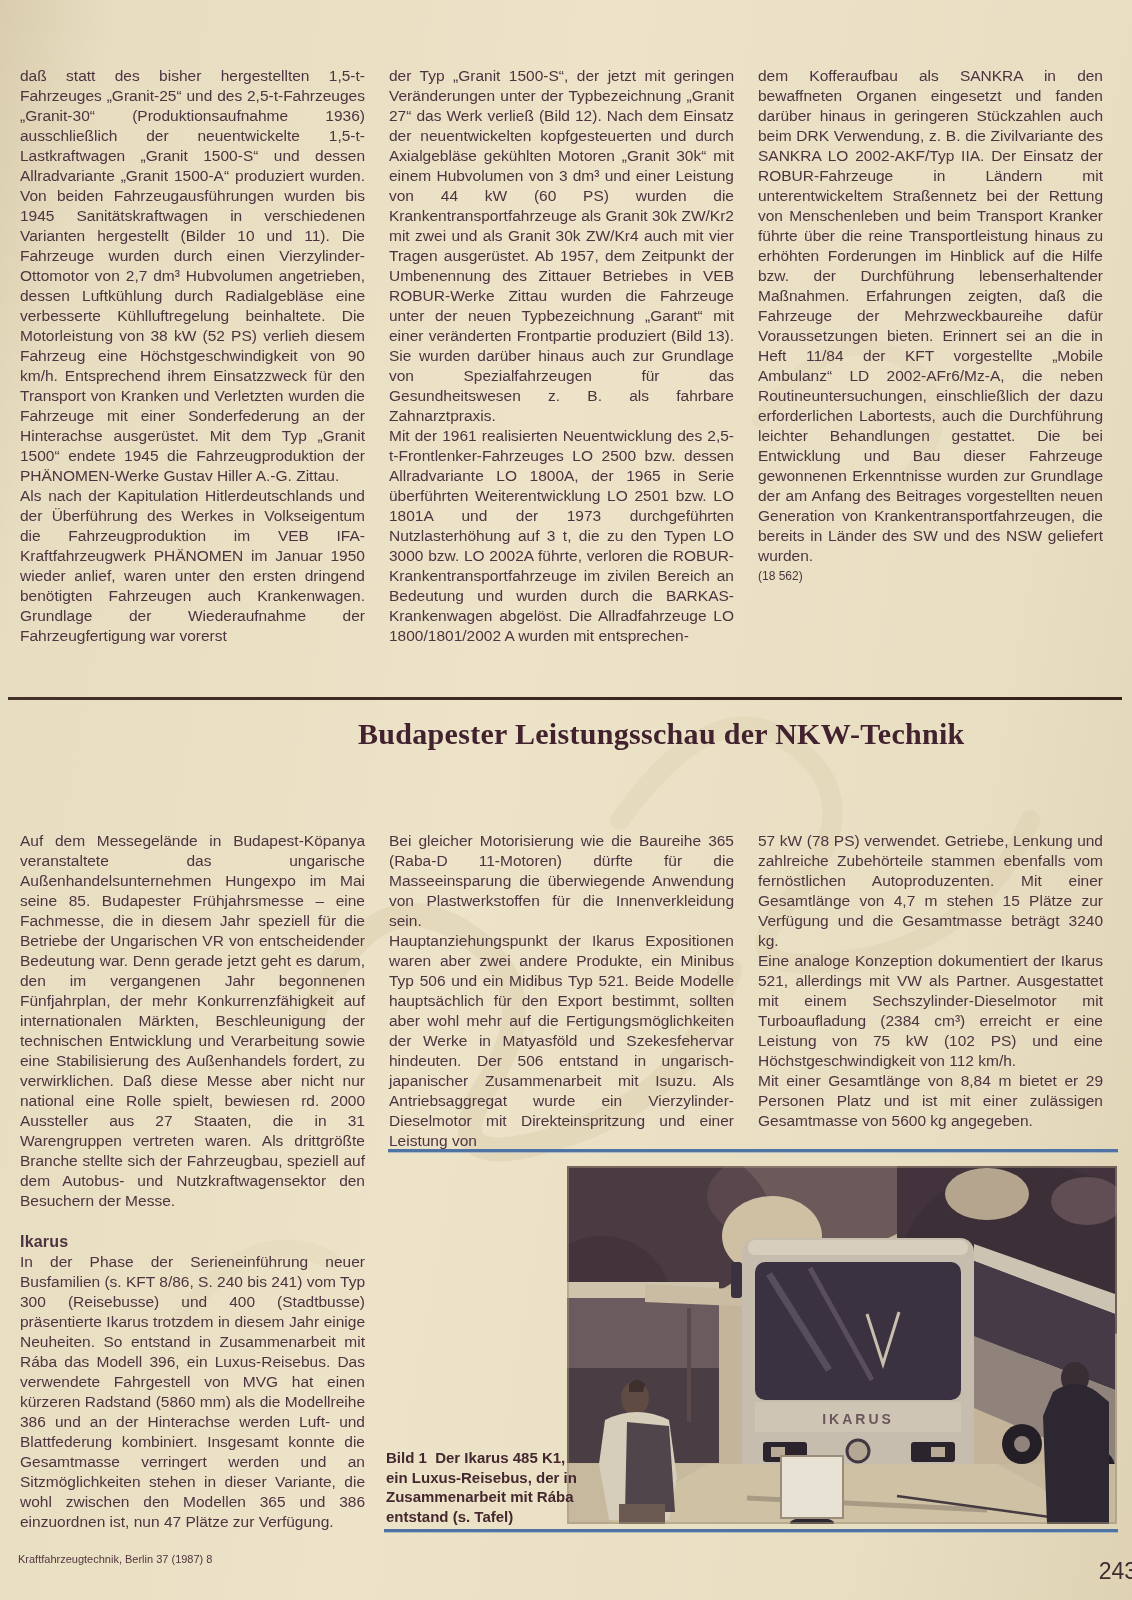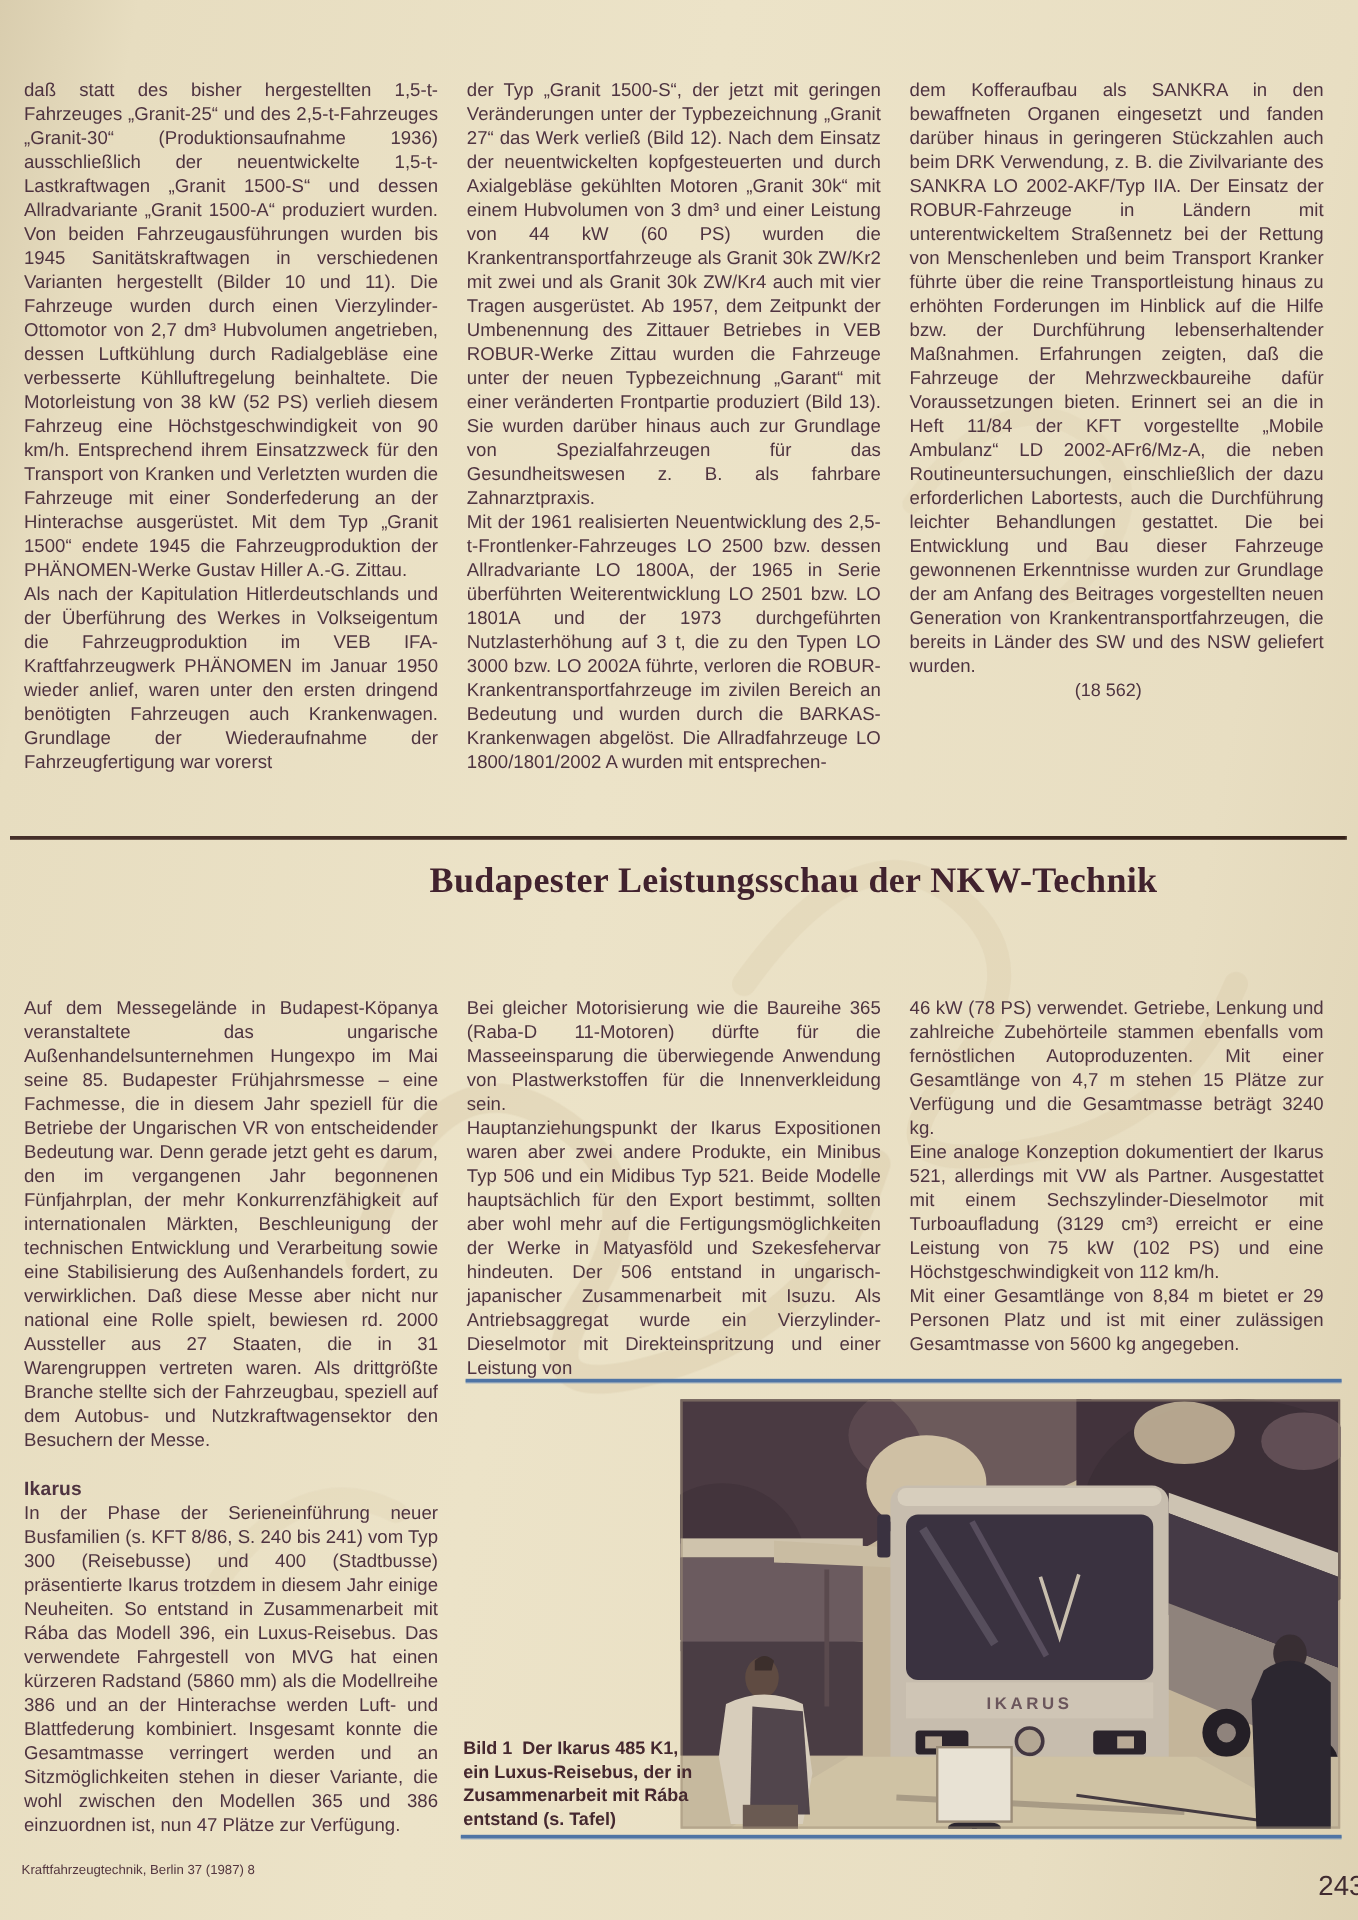--- a/index.html
+++ b/index.html
@@ -6,21 +6,21 @@
   .page{
     position:relative;width:1132px;height:1600px;overflow:hidden;
     background:linear-gradient(100deg,#d9cdae 0%,#e7ddc0 8%,#ece3c8 42%,#e8dec2 78%,#ddd1b2 100%);
     font-family:"Liberation Sans",sans-serif;color:#4e3340;padding-left:37px;
   }
   .cols{position:absolute;left:20px;width:1084px;display:flex;gap:24px;}
   .col{width:345px;font-size:15.5px;line-height:20px;text-align:justify;}
   .col p{margin:0;}
   #top-cols{top:66px;}
   #bottom-cols{top:831px;}
-  .code-number{text-align:center;padding-right:14px;margin-top:2px;font-size:15px;}
+  .code-number{text-align:left;padding-right:14px;margin-top:2px;font-size:12px;}
   .subhead{font-weight:bold;margin-top:21px !important;font-size:16px;letter-spacing:.2px;}
   .rule-dark{position:absolute;left:8px;top:697px;width:1114px;height:3px;
     background:linear-gradient(90deg,#46302a,#352119);}
   .headline{position:absolute;left:358px;top:717px;width:760px;font-size:30px;font-weight:bold;
     color:#41222e;letter-spacing:.3px;white-space:nowrap;}
   .fig-rule{position:absolute;height:3px;background:#4f74a4;box-shadow:0 1px 0 rgba(120,150,190,.5);}
   #fig-rule-top{left:388px;top:1149px;width:730px;}
   #fig-rule-bottom{left:384px;top:1529px;width:734px;}
   .caption{position:absolute;left:386px;top:1448px;width:196px;font-size:15px;line-height:19.5px;
     font-weight:bold;color:#45282f;}
@@ -67,22 +67,22 @@
     <div class="col">
       <p>Auf dem Messegelände in Budapest-Köpanya veranstaltete das ungarische Außenhandelsunternehmen Hungexpo im Mai seine 85. Budapester Frühjahrsmesse – eine Fachmesse, die in diesem Jahr speziell für die Betriebe der Ungarischen VR von entscheidender Bedeutung war. Denn gerade jetzt geht es darum, den im vergangenen Jahr begonnenen Fünfjahrplan, der mehr Konkurrenzfähigkeit auf internationalen Märkten, Beschleunigung der technischen Entwicklung und Verarbeitung sowie eine Stabilisierung des Außenhandels fordert, zu verwirklichen. Daß diese Messe aber nicht nur national eine Rolle spielt, bewiesen rd. 2000 Aussteller aus 27 Staaten, die in 31 Warengruppen vertreten waren. Als drittgrößte Branche stellte sich der Fahrzeugbau, speziell auf dem Autobus- und Nutzkraftwagensektor den Besuchern der Messe.</p>
       <p class="subhead">Ikarus</p>
       <p>In der Phase der Serieneinführung neuer Busfamilien (s. KFT 8/86, S. 240 bis 241) vom Typ 300 (Reisebusse) und 400 (Stadtbusse) präsentierte Ikarus trotzdem in diesem Jahr einige Neuheiten. So entstand in Zusammenarbeit mit Rába das Modell 396, ein Luxus-Reisebus. Das verwendete Fahrgestell von MVG hat einen kürzeren Radstand (5860 mm) als die Modellreihe 386 und an der Hinterachse werden Luft- und Blattfederung kombiniert. Insgesamt konnte die Gesamtmasse verringert werden und an Sitzmöglichkeiten stehen in dieser Variante, die wohl zwischen den Modellen 365 und 386 einzuordnen ist, nun 47 Plätze zur Verfügung.</p>
     </div>
     <div class="col">
       <p>Bei gleicher Motorisierung wie die Baureihe 365 (Raba-D 11-Motoren) dürfte für die Masseeinsparung die überwiegende Anwendung von Plastwerkstoffen für die Innenverkleidung sein.</p>
       <p>Hauptanziehungspunkt der Ikarus Expositionen waren aber zwei andere Produkte, ein Minibus Typ 506 und ein Midibus Typ 521. Beide Modelle hauptsächlich für den Export bestimmt, sollten aber wohl mehr auf die Fertigungsmöglichkeiten der Werke in Matyasföld und Szekesfehervar hindeuten. Der 506 entstand in ungarisch-japanischer Zusammenarbeit mit Isuzu. Als Antriebsaggregat wurde ein Vierzylinder-Dieselmotor mit Direkteinspritzung und einer Leistung von</p>
     </div>
     <div class="col">
-      <p>46 kW (78 PS) verwendet. Getriebe, Lenkung und zahlreiche Zubehörteile stammen ebenfalls vom fernöstlichen Autoproduzenten. Mit einer Gesamtlänge von 4,7 m stehen 15 Plätze zur Verfügung und die Gesamtmasse beträgt 3240 kg.</p>
-      <p>Eine analoge Konzeption dokumentiert der Ikarus 521, allerdings mit VW als Partner. Ausgestattet mit einem Sechszylinder-Dieselmotor mit Turboaufladung (3129 cm³) erreicht er eine Leistung von 75 kW (102 PS) und eine Höchstgeschwindigkeit von 112 km/h.</p>
+      <p>57 kW (78 PS) verwendet. Getriebe, Lenkung und zahlreiche Zubehörteile stammen ebenfalls vom fernöstlichen Autoproduzenten. Mit einer Gesamtlänge von 4,7 m stehen 15 Plätze zur Verfügung und die Gesamtmasse beträgt 3240 kg.</p>
+      <p>Eine analoge Konzeption dokumentiert der Ikarus 521, allerdings mit VW als Partner. Ausgestattet mit einem Sechszylinder-Dieselmotor mit Turboaufladung (2384 cm³) erreicht er eine Leistung von 75 kW (102 PS) und eine Höchstgeschwindigkeit von 112 km/h.</p>
       <p>Mit einer Gesamtlänge von 8,84 m bietet er 29 Personen Platz und ist mit einer zulässigen Gesamtmasse von 5600 kg angegeben.</p>
     </div>
   </div>
 
   <div class="fig-rule" id="fig-rule-top"></div>
 
   <div class="photo">
     <svg viewBox="0 0 550 358">
 
       <rect x="0" y="0" width="550" height="358" fill="#c4b59a"></rect>

